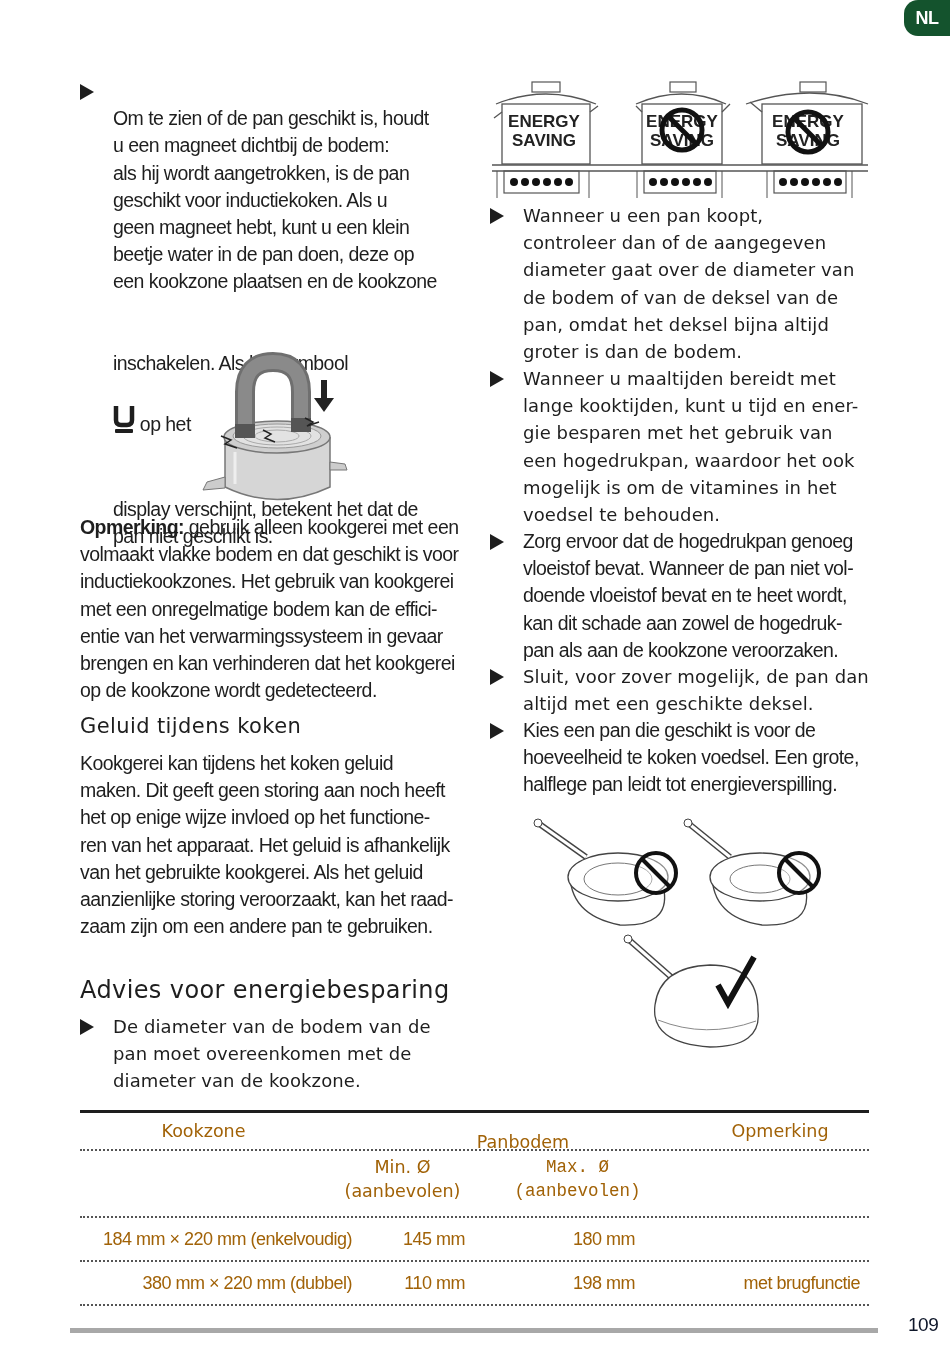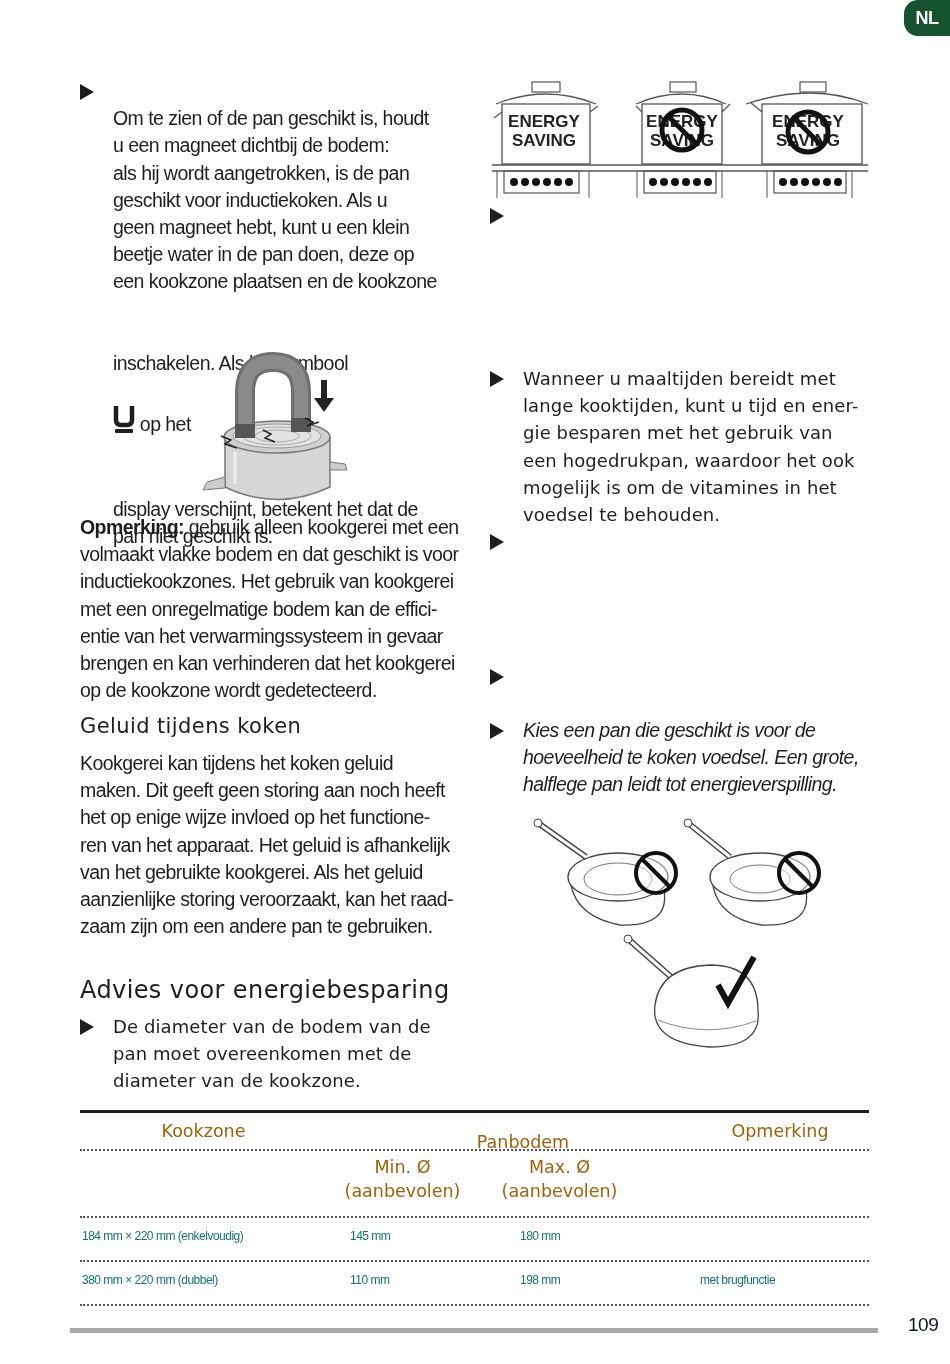--- a/index.html
+++ b/index.html
@@ -26,21 +26,21 @@
     .condensed { font-size: 19.5px; line-height: 27.2px; letter-spacing: -0.55px; }
     .wide { font-family: "DejaVu Sans", sans-serif; font-size: 18px; line-height: 27.2px; letter-spacing: 0.1px; }
     .para { position: absolute; white-space: pre-line; font-size: 19.5px; line-height: 27.2px; letter-spacing: -0.55px; }
     .heading-sm { font-family: "DejaVu Sans", sans-serif; font-size: 21px; font-weight: 500; letter-spacing: 0.4px; }
     .heading-lg { font-family: "DejaVu Sans", sans-serif; font-size: 24px; letter-spacing: 0.4px; }
     b.bold { font-weight: bold; }
     .symbol-u { display: inline-block; vertical-align: -3px; }
     .rule-thick { position: absolute; left: 80px; width: 789px; height: 3px; background: #1e1e1e; top: 1110px; }
     .rule-dot { position: absolute; left: 80px; width: 789px; height: 0; border-top: 2px dotted #555; }
     .th { position: absolute; font-family: "DejaVu Sans", sans-serif; font-size: 17.5px; color: #a16207; text-align: center; }
-    .td { position: absolute; font-size: 12px; letter-spacing: -0.5px; color: #0f766e; text-align: left; }
+    .td { position: absolute; font-size: 18px; letter-spacing: -0.5px; color: #a16207; text-align: right; }
     .footer-bar { left: 70px; top: 1328px; width: 808px; height: 5px; background: #a8a8a8; }
     .page-num { left: 908px; top: 1314px; font-size: 19px; letter-spacing: -0.5px; color: #0f172a; }
   </style>
 </head>
 <body>
 
 <div class="abs lang-badge">NL</div>
 
 <div class="bullet-item condensed" style="left:80px; top:78px; width:390px; height:270px;">
   <span class="bullet-tri"></span>
@@ -185,37 +185,50 @@
           <circle cx="324" cy="104" r="4"></circle>
           <circle cx="335" cy="104" r="4"></circle>
           <circle cx="346" cy="104" r="4"></circle>
         </g>
     </g>
   </svg>
 </div>
 
 <div class="bullet-item wide" style="left:490px; top:202px; width:390px; height:164px;">
   <span class="bullet-tri"></span>
+  <div class="bullet-text">Wanneer u een pan koopt,
+controleer dan of de aangegeven
+diameter gaat over de diameter van
+de bodem of van de deksel van de
+pan, omdat het deksel bijna altijd
+groter is dan de bodem.</div>
 </div>
 <div class="bullet-item wide" style="left:490px; top:365px; width:390px; height:164px;">
   <span class="bullet-tri"></span>
   <div class="bullet-text">Wanneer u maaltijden bereidt met
 lange kooktijden, kunt u tijd en ener-
 gie besparen met het gebruik van
 een hogedrukpan, waardoor het ook
 mogelijk is om de vitamines in het
 voedsel te behouden.</div>
 </div>
 <div class="bullet-item condensed" style="left:490px; top:528px; width:390px; height:136px;">
   <span class="bullet-tri"></span>
+  <div class="bullet-text">Zorg ervoor dat de hogedrukpan genoeg
+vloeistof bevat. Wanneer de pan niet vol-
+doende vloeistof bevat en te heet wordt,
+kan dit schade aan zowel de hogedruk-
+pan als aan de kookzone veroorzaken.</div>
 </div>
 <div class="bullet-item wide" style="left:490px; top:663px; width:390px; height:55px;">
   <span class="bullet-tri"></span>
-</div>
-<div class="bullet-item condensed" style="left:490px; top:717px; width:390px; height:82px;font-style:italic;">
+  <div class="bullet-text">Sluit, voor zover mogelijk, de pan dan
+altijd met een geschikte deksel.</div>
+</div>
+<div class="bullet-item condensed" style="left:490px; top:717px; width:390px; height:82px;">
   <span class="bullet-tri"></span>
   <div class="bullet-text">Kies een pan die geschikt is voor de
 hoeveelheid te koken voedsel. Een grote,
 halflege pan leidt tot energieverspilling.</div>
 </div>
 
 <div class="abs" style="left:530px; top:815px; width:300px; height:240px;">
   <svg width="300" height="240" viewBox="0 0 300 240">
 
     <g>
@@ -254,21 +267,21 @@
 <div class="abs rule-thick"></div>
 <div class="th" style="left:80px; top:1121px; width:247px;">Kookzone</div>
 <div class="th" style="left:340px; top:1121px; width:366px;margin-top:11px;">Panbodem</div>
 <div class="th" style="left:690px; top:1121px; width:180px;">Opmerking</div>
 <div class="rule-dot" style="top:1149px;"></div>
 
 <div class="th" style="left:330px; top:1157px; width:145px;">
   <div>Min. Ø</div>
   <div style="margin-top:4px;">(aanbevolen)</div>
 </div>
-<div class="th" style="left:487px; top:1157px; width:145px;">
+<div class="th" style="left:505px; top:1157px; width:145px;font-family:Liberation Mono, monospace;">
   <div>Max. Ø</div>
   <div style="margin-top:4px;">(aanbevolen)</div>
 </div>
 <div class="rule-dot" style="top:1216px;"></div>
 
 <div>
   <div class="td" style="left:82px; top:1229px; width:270px;">184 mm × 220 mm (enkelvoudig)</div>
   <div class="td" style="left:350px; top:1229px; width:115px;">145 mm</div>
   <div class="td" style="left:520px; top:1229px; width:115px;">180 mm</div>
   <div class="td" style="left:700px; top:1229px; width:160px;"></div>

